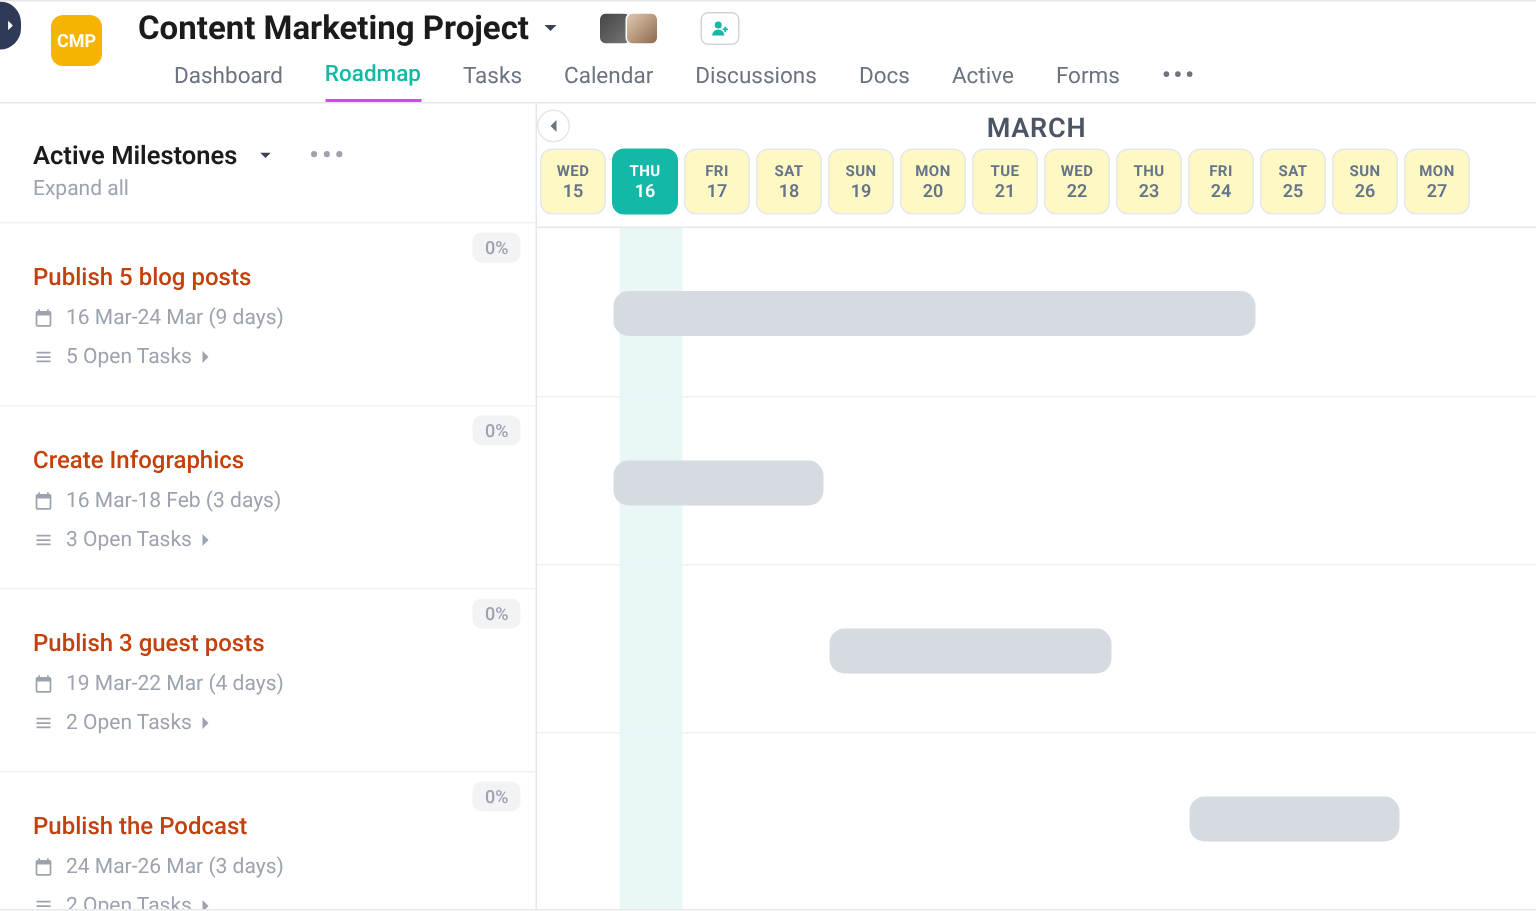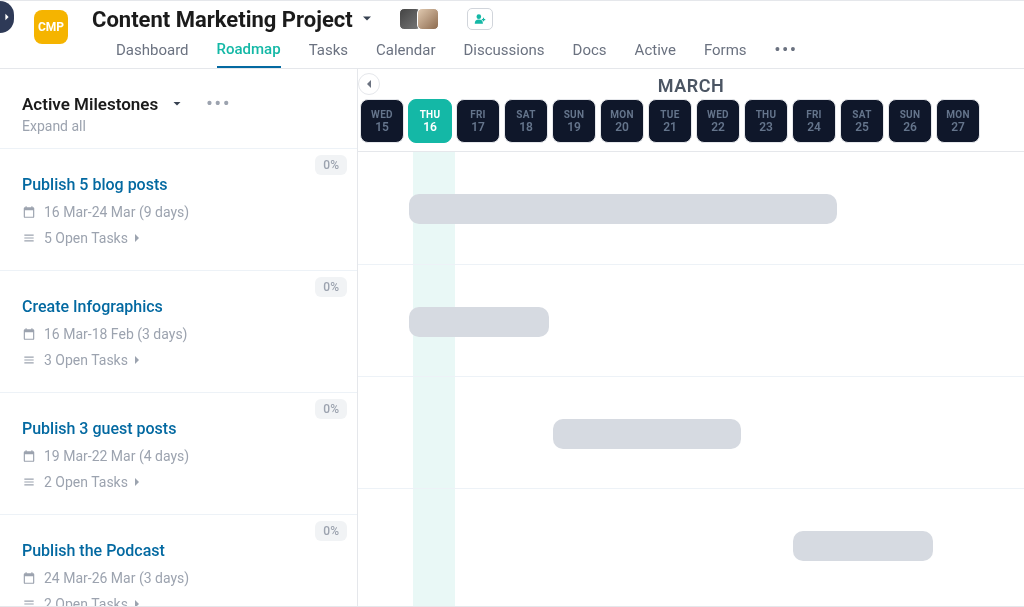--- a/index.html
+++ b/index.html
@@ -62,21 +62,21 @@
     
     .tabbar {
       display:flex;align-items:center;gap:28px;
       padding: 6px 0 0 116px;
       font-size:15px;
       color:#6b7280;
       border-bottom:1px solid #e5e7eb;
       height:36px;
     }
     .tab { padding-bottom:8px; cursor:pointer;}
-    .tab.active { color:#14b8a6; border-bottom:2px solid #0369a1; font-weight:500;}
+    .tab.active { color:#14b8a6; border-bottom:2px solid #d946ef; font-weight:500;}
     .tab-more { font-weight:700; letter-spacing:2px; font-size:16px;}
 
     
     .body { display:flex; height:calc(607px - 68px); }
 
     .leftpane {
       width: 358px;
       flex-shrink:0;
       border-right:1px solid #e5e7eb;
       padding-top:10px;
@@ -93,21 +93,21 @@
     .expand-all {
       padding:2px 22px 14px 22px;
       color:#9ca3af;font-size:14px;cursor:pointer;
     }
 
     .milestone {
       border-top:1px solid #edf2f7;
       padding: 26px 22px 24px 22px;
       position:relative;
     }
-    .milestone-title { font-size:16px; font-weight:500; color:#0369a1; }
+    .milestone-title { font-size:16px; font-weight:500; color:#c2410c; }
     .milestone-meta { margin-top:10px; display:flex; align-items:center; gap:8px; color:#9ca3af; font-size:14px;}
     .milestone-meta svg { width:14px;height:14px;fill:#9ca3af;}
     .openlink { color:#9ca3af; display:flex;align-items:center;gap:4px;cursor:pointer;}
     .openlink svg {width:10px;height:10px;fill:#9ca3af;}
 
     .pct-badge {
       position:absolute;
       top:6px; right:10px;
       background:#f1f3f5;color:#9ca3af;
       font-size:12px;font-weight:500;
@@ -133,21 +133,21 @@
       font-size:18px; font-weight:600; color:#4b5563; letter-spacing:0.5px;
     }
 
     .days {
       position:absolute; top:30px; left:0; right:0;
       display:flex; gap:4px; padding:0 2px;
     }
     .day {
       width:44px;height:44px;
       border:1px solid #e5e7eb;border-radius:8px;
-      background:#0f172a;
+      background:#fef9c3;
       display:flex;flex-direction:column;align-items:center;justify-content:center;
       cursor:pointer;
       flex-shrink:0;
     }
     .day .dow { font-size:10px; font-weight:700; color:#64748b; letter-spacing:0.3px;}
     .day .dom { font-size:12px; font-weight:600; color:#64748b; }
     .day.active { background:#14b8a6; border-color:#14b8a6;}
     .day.active .dow, .day.active .dom { color:#fff; }
 
     

